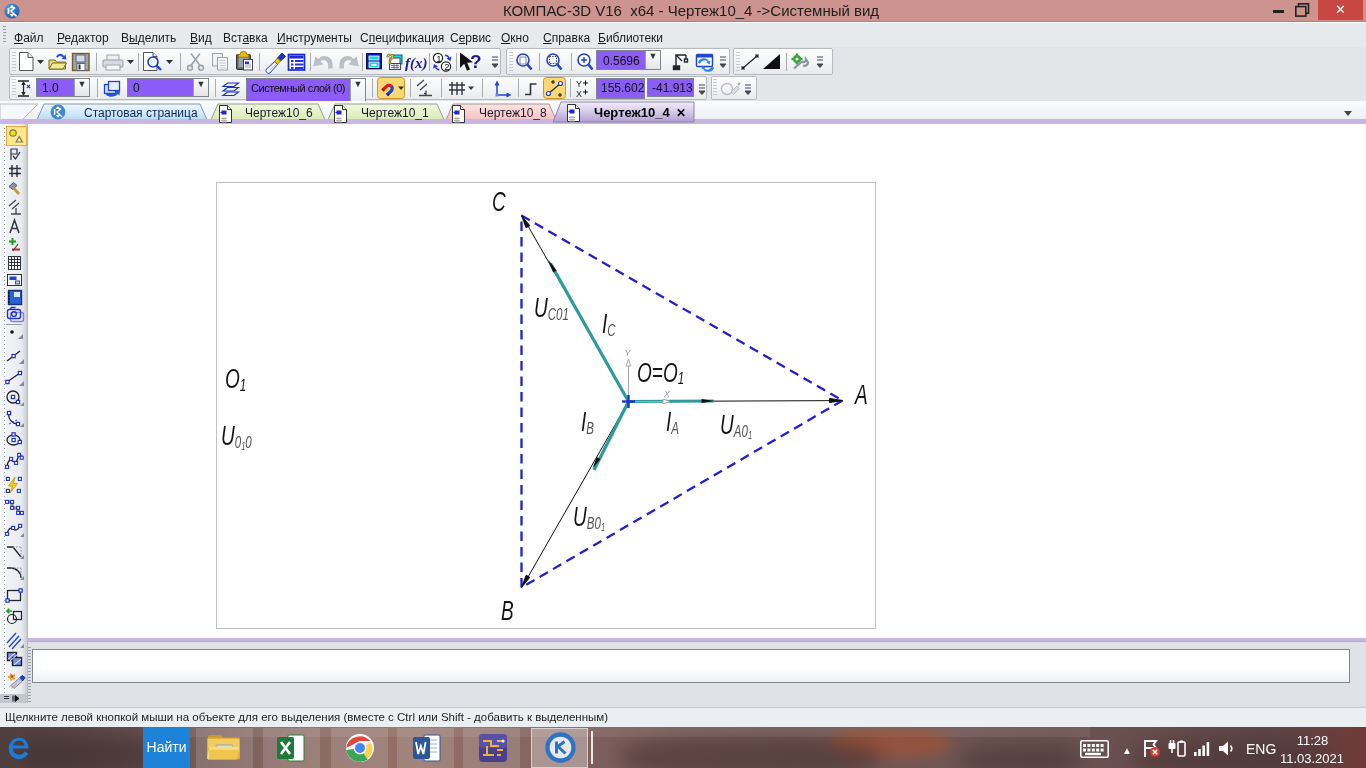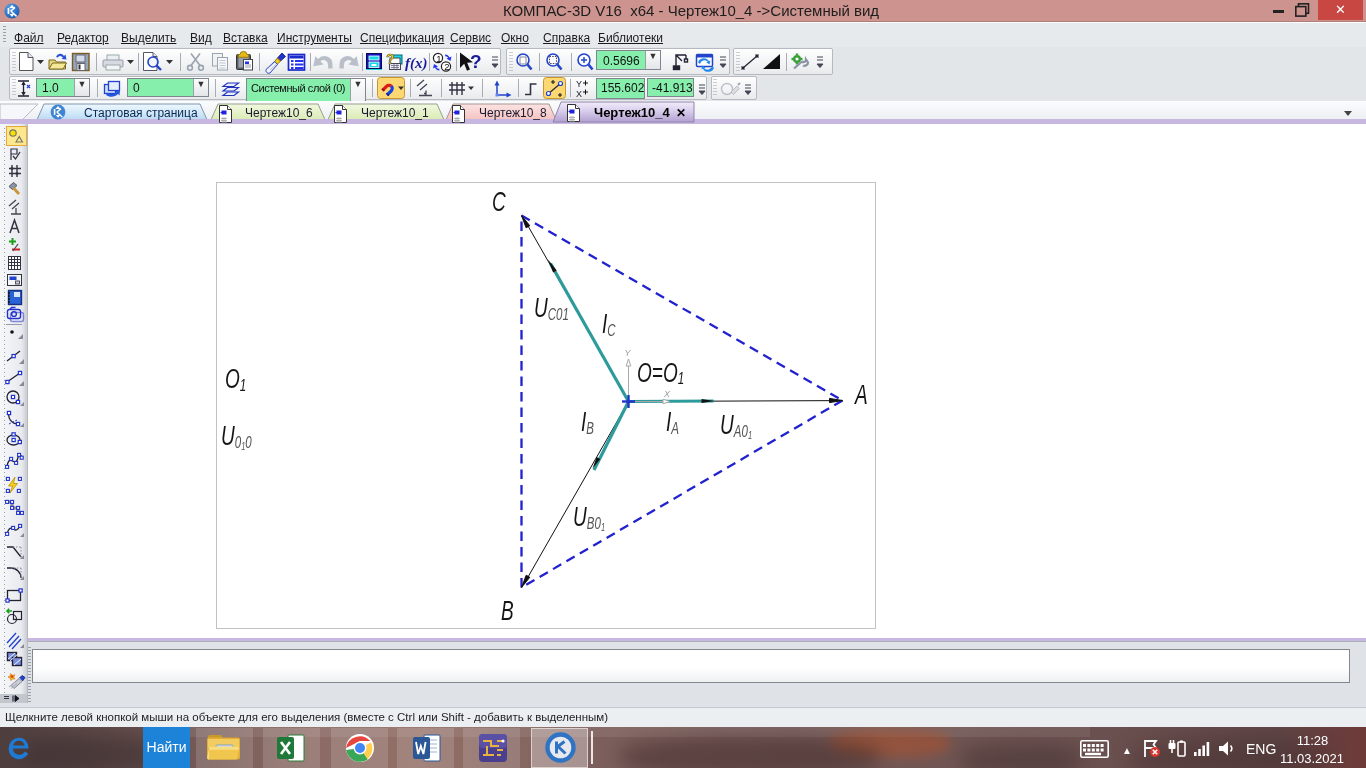--- a/index.html
+++ b/index.html
@@ -8,29 +8,29 @@
 .abs { position:absolute; }
 
 
 #titlebar { left:0; top:0; width:1366px; height:22px; background:#cd938e; border-bottom:1px solid #b17d79; }
 #title-text { left:0; top:2px; width:1366px; text-align:center; font-size:15px; color:#1d1d1d;padding-left:16px; }
 #btn-min { left:1273px; top:10px; width:11px; height:3px; background:#222; }
 #btn-close { left:1318px; top:0; width:45px; height:20px; background:#c94743; color:#fff; text-align:center; font-size:13px; line-height:19px; }
 
 
 #menubar { left:0; top:23px; width:1366px; height:24px; background:#e7eaed; font-size:12px; color:#1a1a1a; }
-#menubar span.mi { position:absolute; top:8px;text-decoration:underline; }
+#menubar span.mi { position:absolute; top:8px; }
 #menubar u { text-decoration:underline; }
 
 
 #tbrow1 { left:0; top:47px; width:1366px; height:29px; background:#e3e6e9; }
 #tbrow2 { left:0; top:76px; width:1366px; height:25px; background:#e3e6e9; }
 .tbpanel { position:absolute; background:linear-gradient(#fefefe,#f2f3f5 60%,#e8eaec); border:1px solid #b6bac0; border-radius:2px; }
 .grip { position:absolute; width:3px; background-image:repeating-linear-gradient(#9aa0a8 0 1px, transparent 1px 3px); }
-.combo { position:absolute; background:#86efac; border:1px solid #7f868f; font-size:12px; color:#111; }
+.combo { position:absolute; background:#8b5cf6; border:1px solid #7f868f; font-size:12px; color:#111; }
 .combo .arr { position:absolute; right:0; top:0; bottom:0; width:15px; background:linear-gradient(#fdfdfd,#e3e5e8); border-left:1px solid #9aa0a8; text-align:center; color:#333; font-size:9px; }
 
 
 #canvas { left:0; top:124px; width:1366px; height:517px; background:#ffffff; border-bottom:3px solid #c8b7e0; }
 #lefttb { left:0; top:124px; width:28px; height:579px; background:linear-gradient(90deg,#f6f7f9,#e8eaee 80%,#c9cdd3); border-right:1px solid #b6bac0; z-index:4; }
 
 
 #propbar { left:0; top:641px; width:1366px; height:66px; background:#dfe3e7; border-top:1px solid #aab0b8; }
 #propinput { left:32px; top:649px; width:1318px; height:34px; background:linear-gradient(#ffffff,#ffffff 55%,#eef0f2); border:1px solid #828890; }
 

